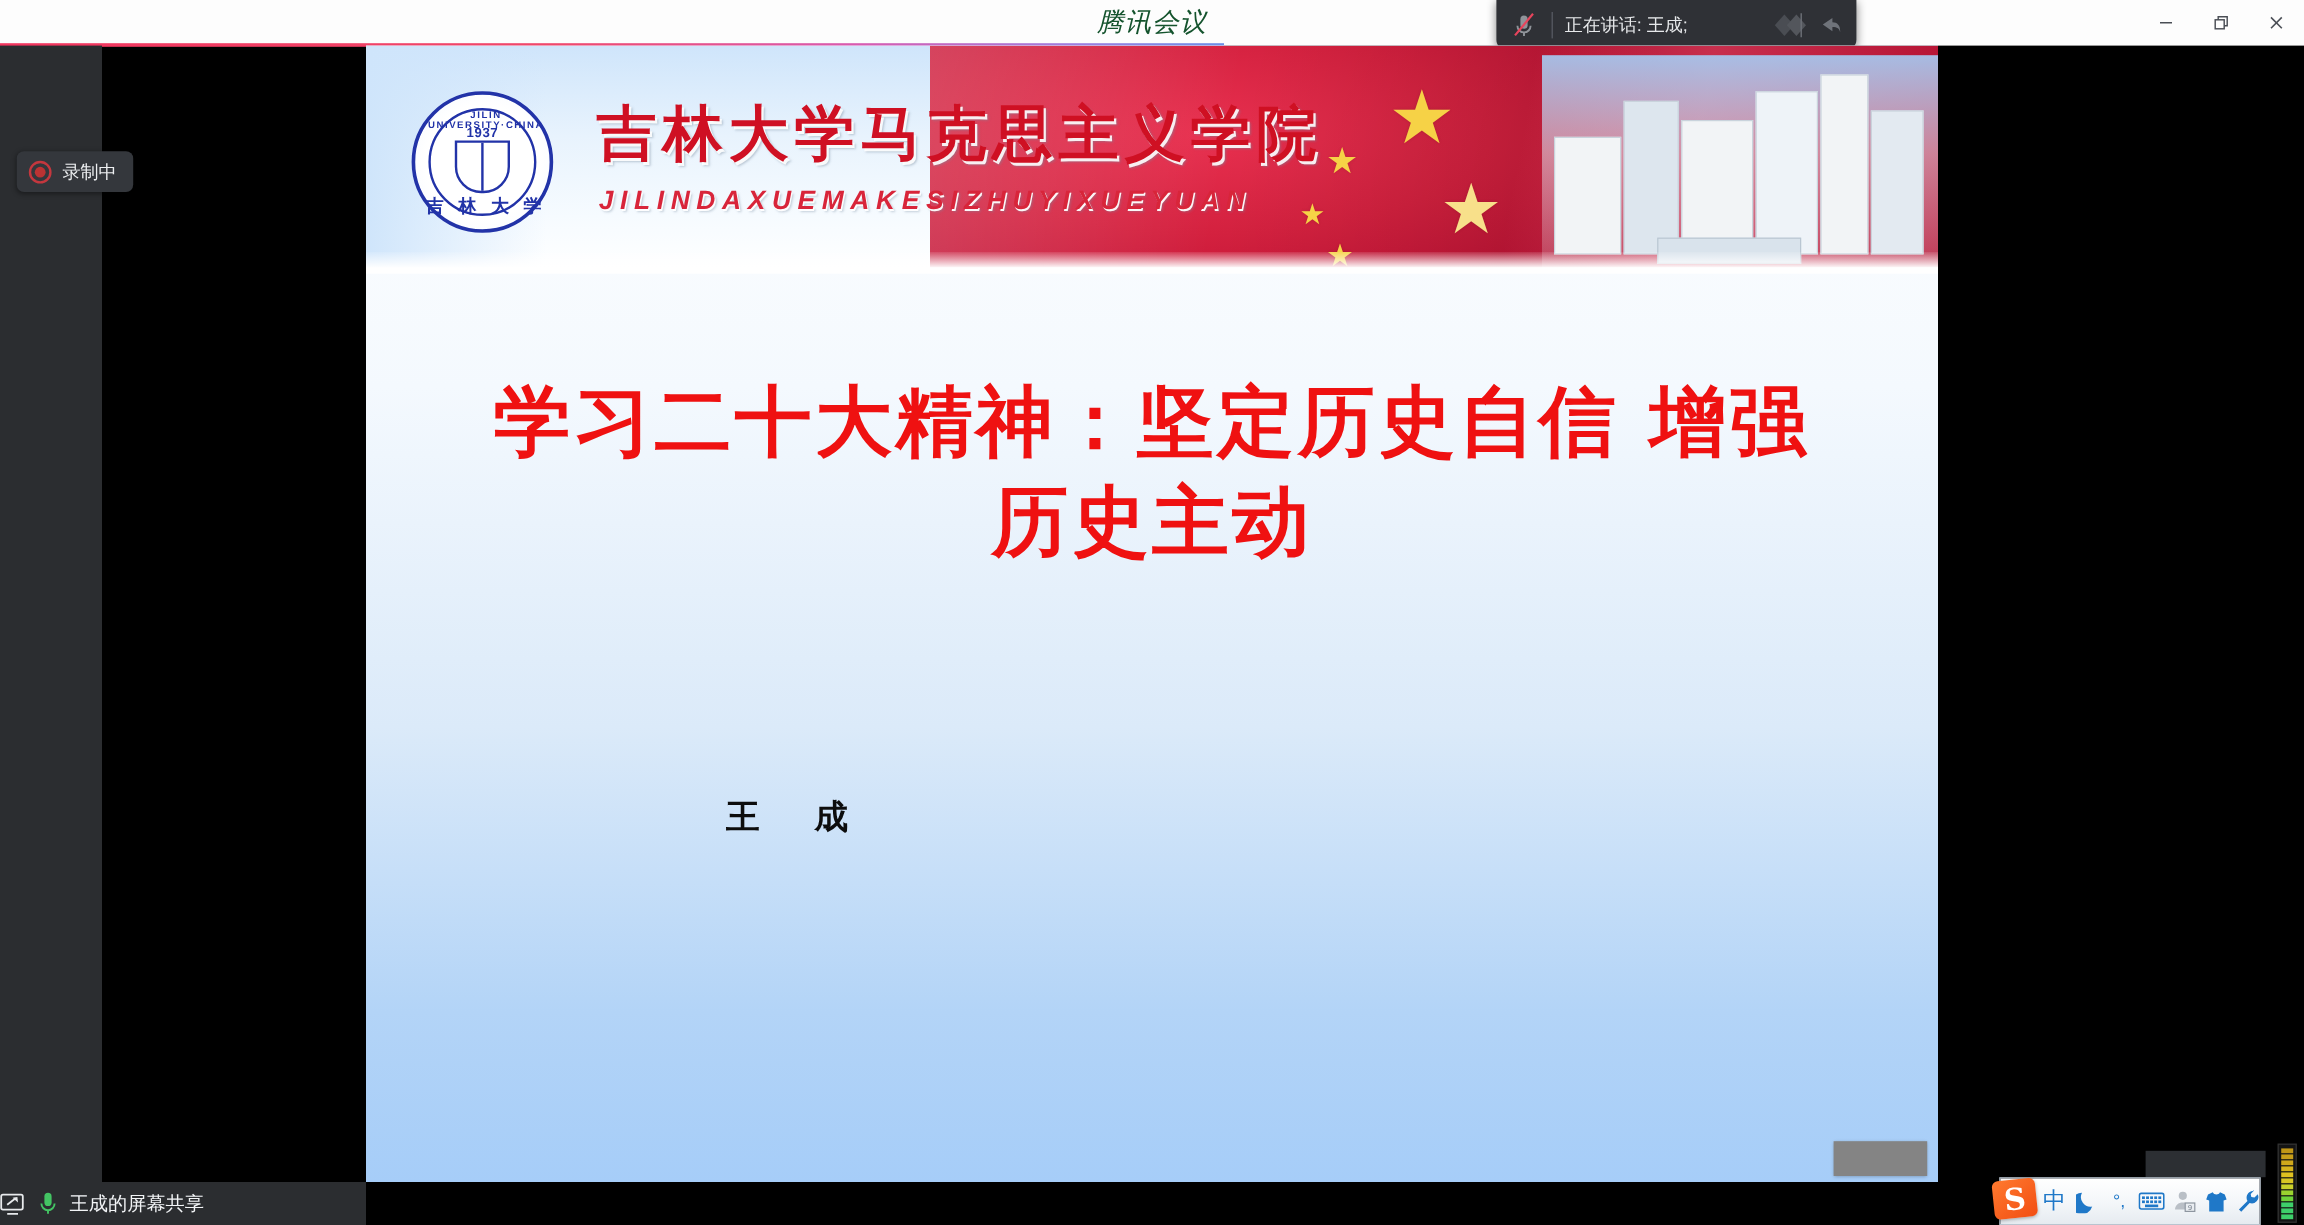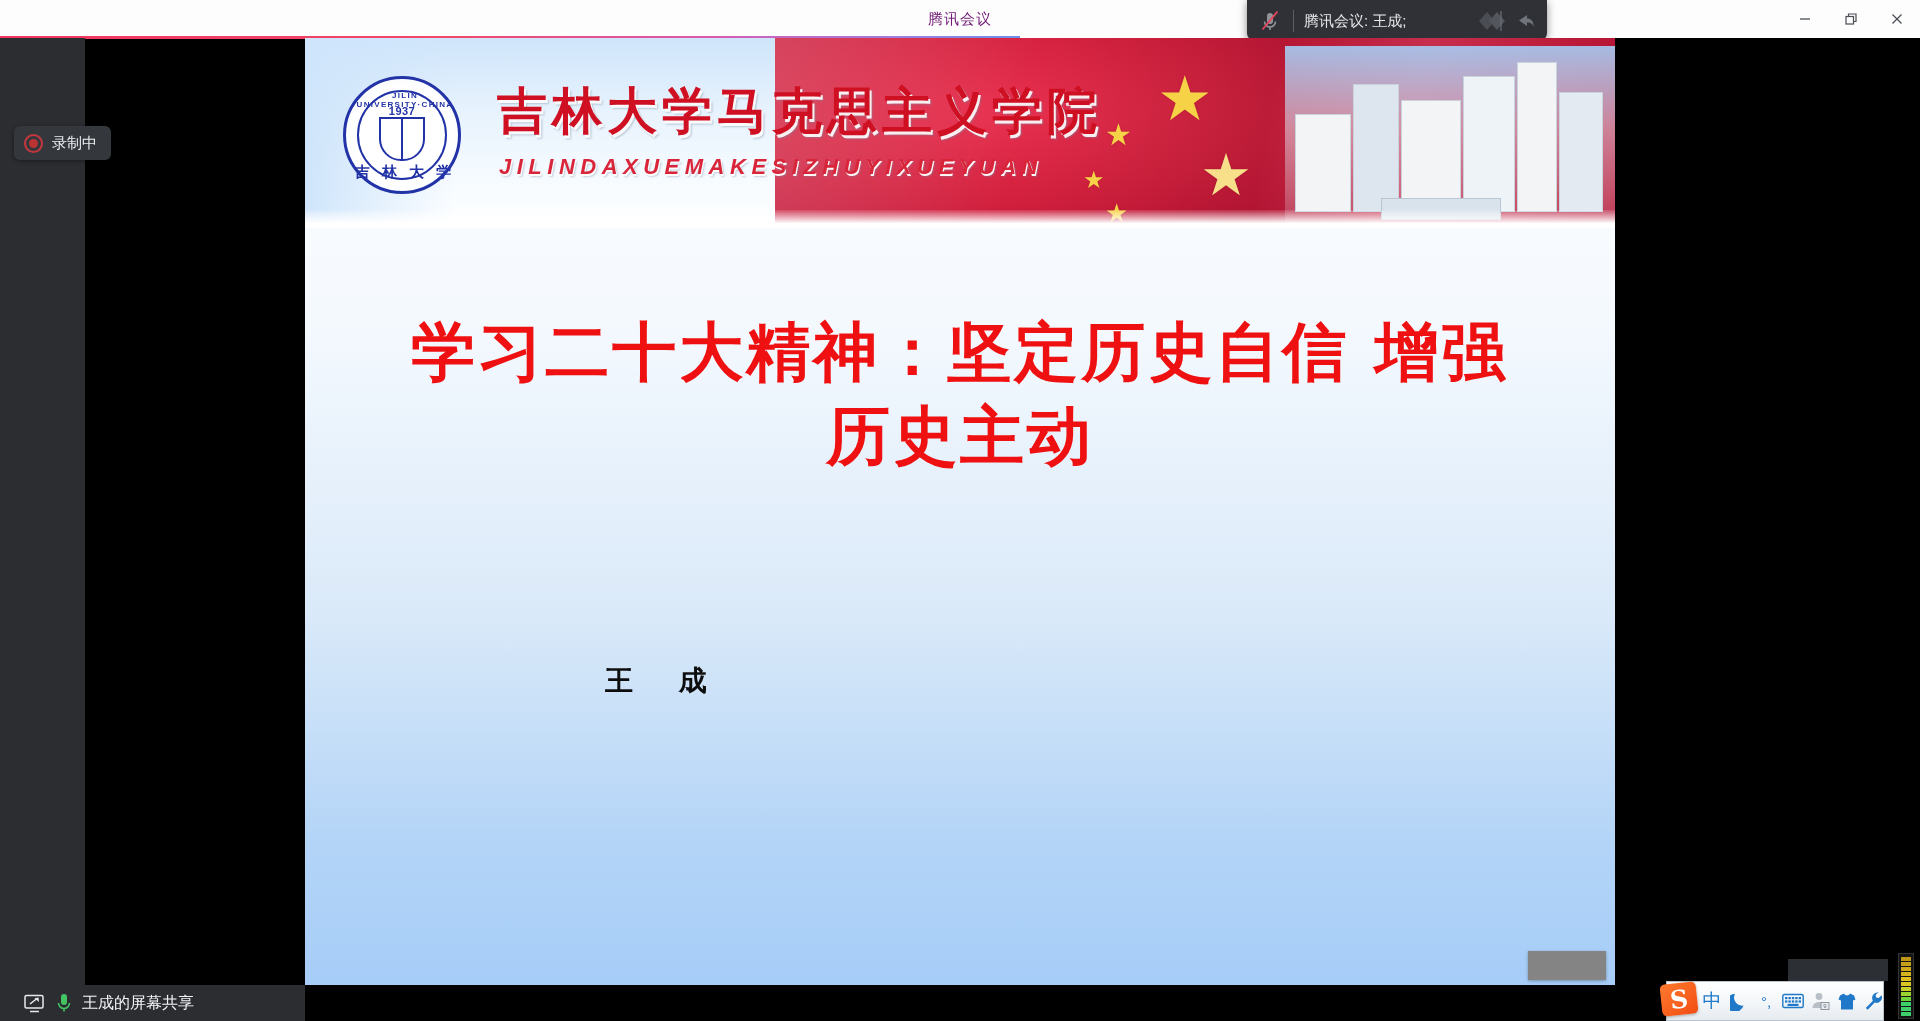--- a/index.html
+++ b/index.html
@@ -6,21 +6,21 @@
   html,body { width:1920px; height:1021px; overflow:hidden; background:#000; }
   body { font-family:"Liberation Sans","DejaVu Sans",sans-serif; }
 
   #app { position:relative; width:1920px; height:1021px; background:#000; }
 
   
   .titlebar {
     position:absolute; left:0; top:0; width:1920px; height:38px;
     background:#fdfdfd; display:flex; align-items:center; justify-content:center;
   }
-  .titlebar-title { font-size:15px; color:#701a75; letter-spacing:1px; }
+  .titlebar-title { font-size:22px; color:#14532d; letter-spacing:1px;font-style:italic; }
   .winctl { position:absolute; right:0; top:0; height:38px; display:flex; align-items:center; }
   .winbtn {
     width:46px; height:38px; display:flex; align-items:center; justify-content:center;
     color:#4a4e55;
   }
   .winbtn svg { display:block; }
 
   
   .grad-line {
     position:absolute; left:0; top:36px; width:1020px; height:3px;
@@ -148,21 +148,21 @@
     position:absolute; left:1223px; top:913px; width:78px; height:29px;
     background:#848484; box-shadow:0 1px 3px rgba(0,0,0,.3);
   }
 
   
   .bottombar {
     position:absolute; left:0; bottom:0; width:1920px; height:36px; background:#000;
   }
   .share-status {
     position:absolute; left:0; bottom:0; height:36px; width:305px;
-    background:#2b2d30; display:flex; align-items:center; gap:10px; padding-left:24px;
+    background:#2b2d30; display:flex; align-items:center; gap:10px; padding-left:0;
   }
   .share-status .lbl { color:#f2f4f6; font-size:16px; white-space:nowrap; }
   .icon-share { width:22px; height:19px; position:relative; flex:0 0 auto; }
   .icon-mic-green { width:16px; height:22px; position:relative; flex:0 0 auto; }
 
   
   .ime-bar {
     position:absolute; right:36px; bottom:0px; height:40px; width:218px;
     background:linear-gradient(180deg,#ffffff 0%,#f3f6f9 55%,#e6ebf0 100%);
     border:1px solid #b9c4cf; display:flex; align-items:center; gap:3px; padding:0 4px;
@@ -221,21 +221,21 @@
   <div class="speaking-pill">
     <div class="mic-muted">
       <svg width="26" height="26" viewBox="0 0 26 26">
         <rect x="10" y="5" width="6" height="11" rx="3" fill="#8f9399"></rect>
         <path d="M7.5 13.5a5.5 5.5 0 0 0 11 0" fill="none" stroke="#8f9399" stroke-width="1.6"></path>
         <line x1="13" y1="19" x2="13" y2="22" stroke="#8f9399" stroke-width="1.6"></line>
         <line x1="5.5" y1="21.5" x2="20.5" y2="3.5" stroke="#e8445c" stroke-width="1.8"></line>
       </svg>
     </div>
     <div class="pill-sep"></div>
-    <div class="speaking-text">腾讯会议: 王成;</div>
+    <div class="speaking-text">正在讲话: 王成;</div>
     <div class="pill-icons">
       <svg width="34" height="26" viewBox="0 0 34 26">
         <polygon points="3,13 11,4 19,13 11,22" fill="#4a4d53"></polygon>
         <polygon points="13,13 21,4 29,13 21,22" fill="#53565c"></polygon>
         <line x1="25" y1="3" x2="25" y2="23" stroke="#6c7077" stroke-width="1.2"></line>
       </svg>
       <svg width="26" height="26" viewBox="0 0 26 26">
         <path d="M16 7 L8 12.5 L16 18 L16 14.5 C20 14.5 22 16 22.5 19 C22.8 13 20 10.5 16 10.5 Z" fill="#6f737a"></path>
       </svg>
     </div>

